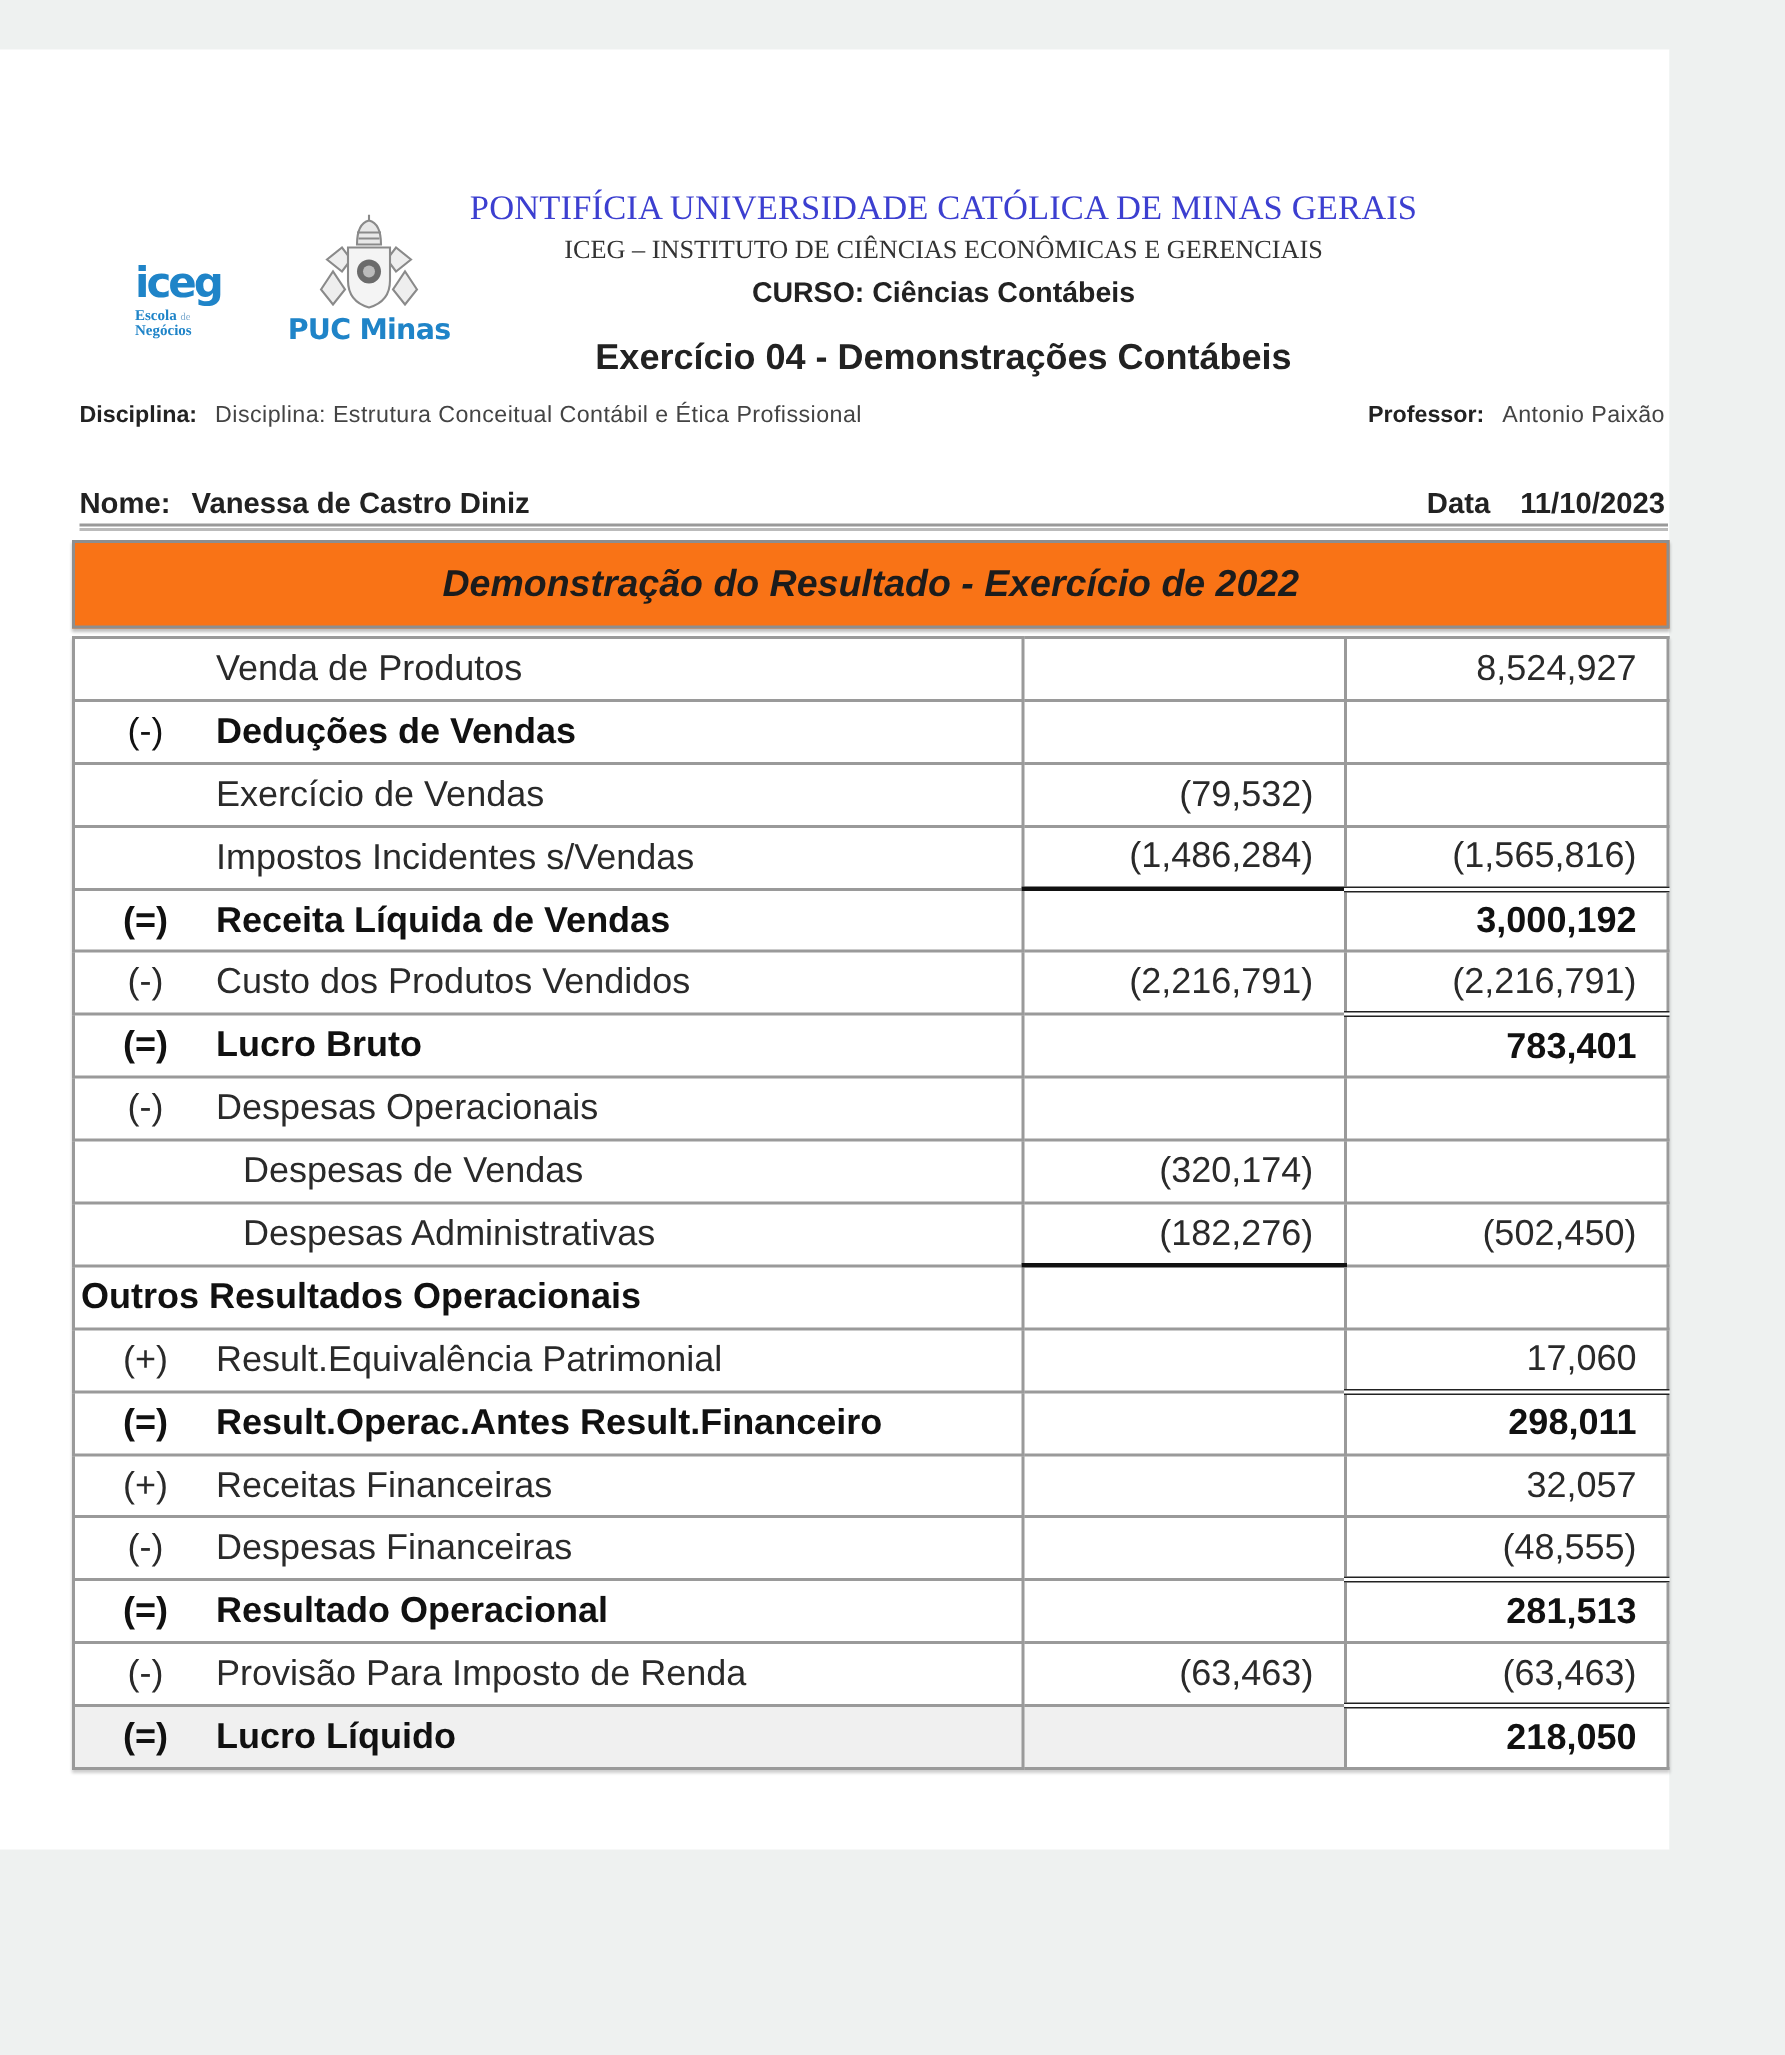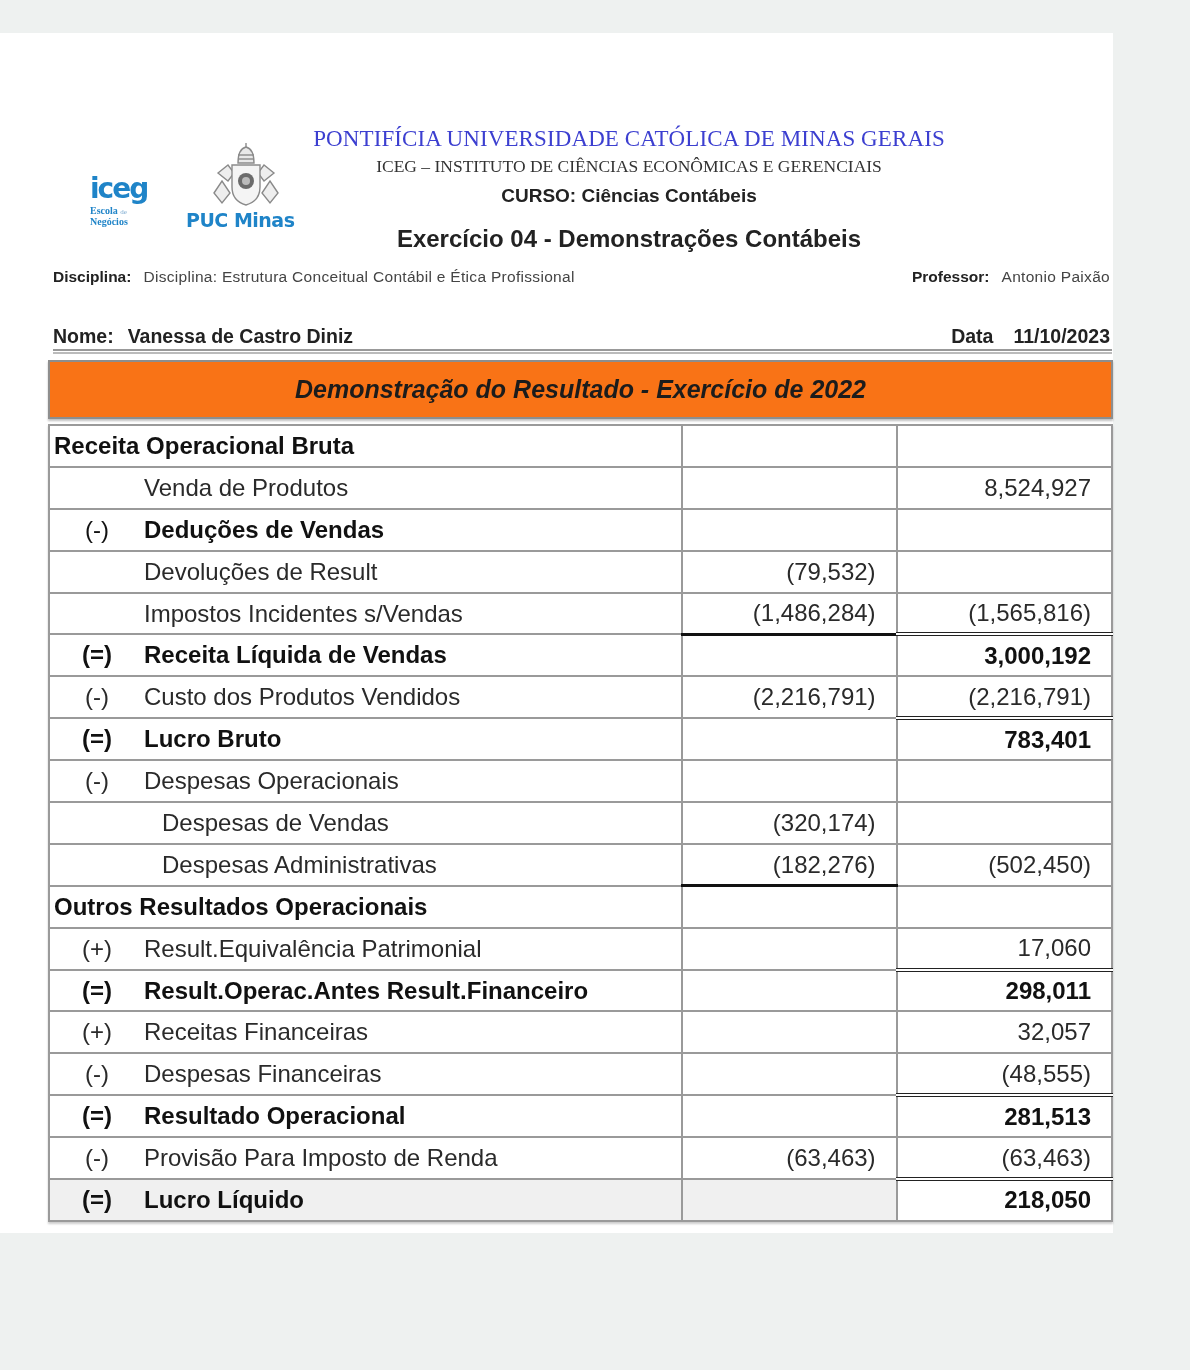--- a/index.html
+++ b/index.html
@@ -15,21 +15,21 @@
     .logo-iceg { position: absolute; left: 90px; top: 172px; width: 90px; }
     .logo-iceg .big {
       font-family: "DejaVu Sans", sans-serif; font-weight: bold; font-size: 28px;
       color: #1f84c8; letter-spacing: -2px; line-height: 34px;
     }
     .logo-iceg .small {
       font-family: Liberation Serif, serif; font-weight: bold; font-size: 10px; color: #1f84c8;
       line-height: 10px;
     }
     .logo-iceg .small span.de { font-size: 7px; font-weight: normal; color: #7aa9cf; }
-    .logo-puc { position: absolute; left: 186px; top: 143px; width: 120px; text-align: left; }
+    .logo-puc { position: absolute; left: 186px; top: 143px; width: 120px; text-align: center; }
     .logo-puc svg { display: block; margin: 0 auto; }
     .logo-puc .puc-text {
       font-family: "DejaVu Sans", sans-serif; font-weight: bold; font-size: 19px; color: #1f84c8;
       margin-top: 0px; letter-spacing: -0.5px;
     }
 
     .uni-title {
       position: absolute; left: 305px; top: 126px; width: 648px; text-align: center;
       font-family: "Liberation Serif", serif; font-size: 23px; color: #3c3fd0; letter-spacing: 0.1px;
     }
@@ -147,37 +147,32 @@
     <span class="lbl">Data</span><span class="val date">11/10/2023</span>
   </div>
 </div>
 
 <div class="double-rule"></div>
 
 <div class="title-band">Demonstração do Resultado  -  Exercício de 2022</div>
 
 <table class="dre">
   <tbody id="dre-body">
-    <tr class="row-section">
-      <td class="label"><span class="txt">Receita Operacional Bruta</span></td>
-      <td class="c1"></td>
-      <td class="c2"></td>
-    </tr>
     <tr>
       <td class="label"><span class="sign"></span><span class="txt">Venda de Produtos</span></td>
       <td class="c1"></td>
       <td class="c2">8,524,927</td>
     </tr>
     <tr class="bold">
       <td class="label"><span class="sign" style="font-weight:normal">(-)</span><span class="txt">Deduções de Vendas</span></td>
       <td class="c1"></td>
       <td class="c2"></td>
     </tr>
     <tr>
-      <td class="label"><span class="sign"></span><span class="txt">Devoluções de Result</span></td>
+      <td class="label"><span class="sign"></span><span class="txt">Exercício de Vendas</span></td>
       <td class="c1">(79,532)</td>
       <td class="c2"></td>
     </tr>
     <tr>
       <td class="label"><span class="sign"></span><span class="txt">Impostos Incidentes s/Vendas</span></td>
       <td class="c1 ul-single">(1,486,284)</td>
       <td class="c2 ul-double">(1,565,816)</td>
     </tr>
     <tr class="bold">
       <td class="label"><span class="sign">(=)</span><span class="txt">Receita Líquida de Vendas</span></td>

